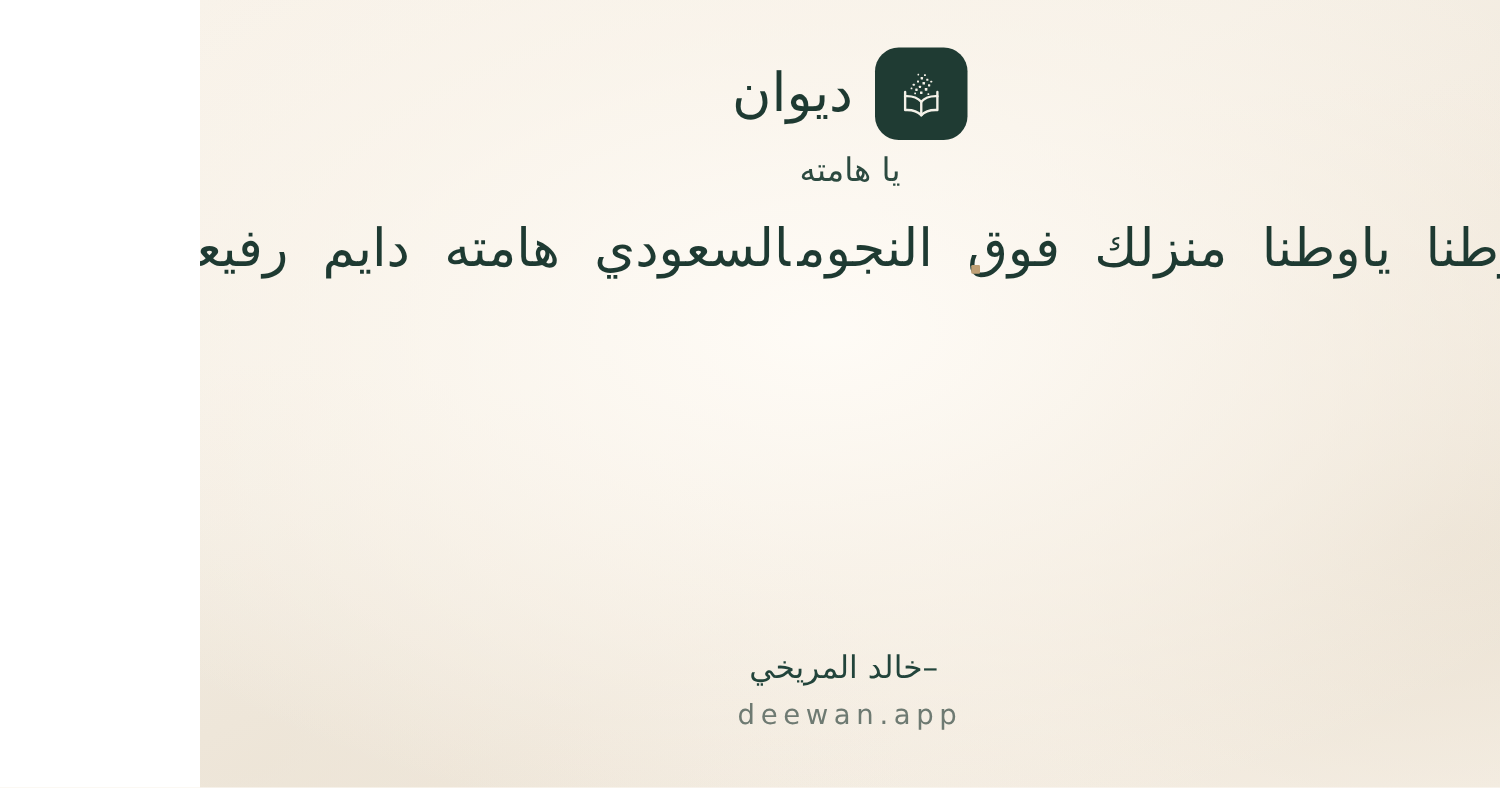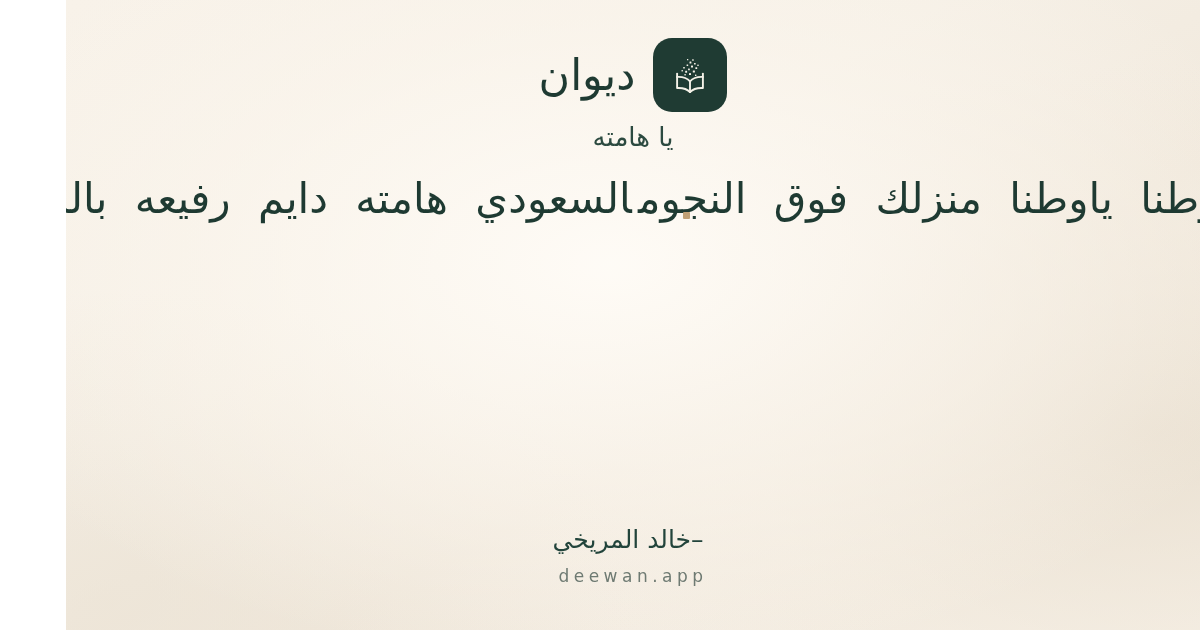--- a/index.html
+++ b/index.html
@@ -10,21 +10,21 @@
     height: 630px;
     overflow: hidden;
   }
 
   body {
     font-family: "DejaVu Sans", "Liberation Sans", sans-serif;
   }
 
   .card {
     position: relative;
-    width: 1134px;
+    width: 1040px;
     height: 630px;
     overflow: hidden;
     background-color: #f6f0e6;
     background-image:
       radial-gradient(ellipse 900px 520px at 48% 42%, rgba(255,252,247,0.95) 0%, rgba(252,247,239,0.55) 45%, rgba(247,241,232,0.0) 78%),
       radial-gradient(ellipse 760px 430px at 96% 68%, rgba(232,222,206,0.80) 0%, rgba(238,229,214,0.30) 55%, rgba(244,237,226,0.0) 85%),
       radial-gradient(ellipse 700px 420px at 4% 96%, rgba(233,224,209,0.55) 0%, rgba(241,233,221,0.0) 75%),
       linear-gradient(152deg, #f8f2e9 0%, #f5efe5 38%, #f1e9dd 62%, #f7f1e8 100%);
   }
 
@@ -130,21 +130,21 @@
     white-space: nowrap;
     margin-bottom: 9px;
   }
 
   .author .dash {
     color: #22443b;
     margin-right: 10px;
   }
 
   .site {
-    font-size: 17px;
+    font-size: 22px;
     line-height: 1.2;
     color: #6e7a72;
     letter-spacing: 4.5px;
     direction: ltr;
     unicode-bidi: isolate;
     white-space: nowrap;
   }
 </style>
 </head>
 <body>

